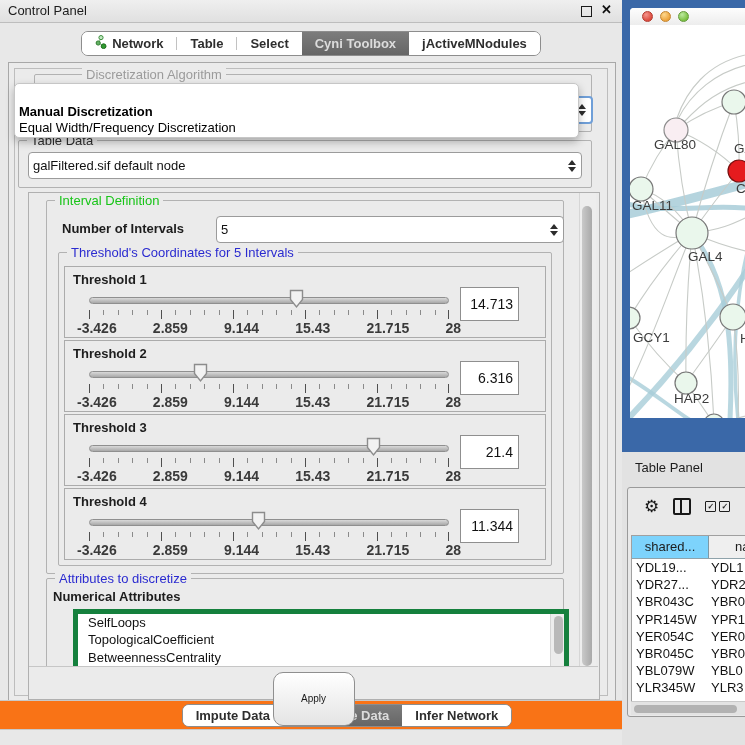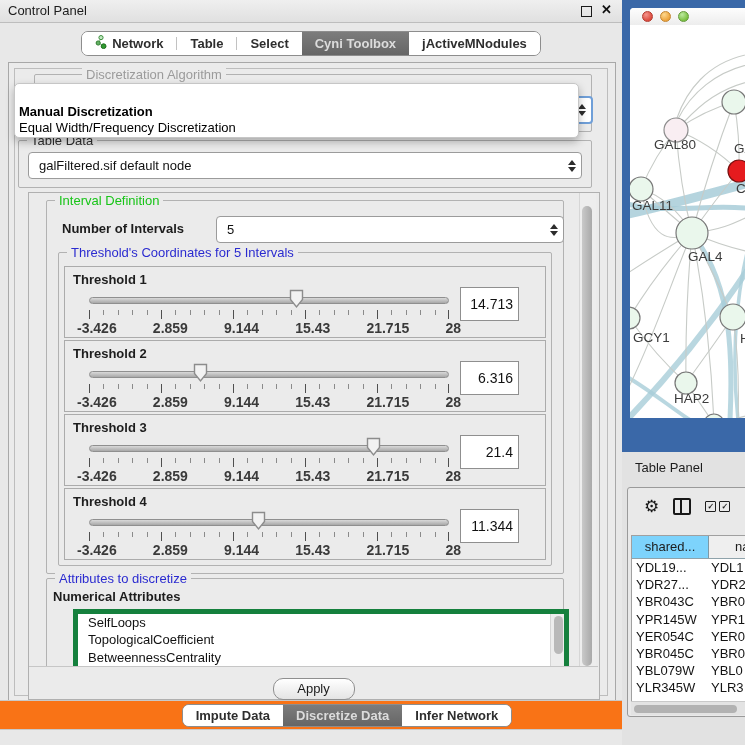--- a/index.html
+++ b/index.html
@@ -27,21 +27,21 @@
   #inner-panel{left:14px;top:68px;width:592px;height:626px;border:1px solid #bdbdbd;}
 
   .group{position:absolute;border:1px solid #b2b2b2;border-radius:2px;}
   .group-title{position:absolute;top:-8px;left:8px;background:#ebebeb;padding:0 4px;font-size:13px;white-space:nowrap;}
   .gt-gray{color:#9b9b9b;margin-left:39px;}
   .gt-green{color:#17c417;}
   .gt-blue{color:#2b2bd0;}
 
   
   .combo{position:absolute;display:flex;align-items:center;background:#fff;border:1px solid #9b9b9b;border-radius:4px;font-size:13px;color:#111;}
-  .combo .cv{flex:1;padding-left:10px;white-space:nowrap;overflow:hidden;}
+  .combo .cv{flex:1;padding-left:4px;white-space:nowrap;overflow:hidden;}
   .stepper{width:18px;display:flex;flex-direction:column;align-items:center;justify-content:center;gap:2px;}
   .stepper i{width:0;height:0;border-left:4px solid transparent;border-right:4px solid transparent;}
   .stepper .up{border-bottom:5px solid #2c2c2c;}
   .stepper .dn{border-top:5px solid #2c2c2c;}
   #algo-combo{left:40px;top:96px;width:549px;height:24px;border:2px solid #6f9fd8;}
 
   
   #popup{left:14px;top:83px;width:563px;height:53px;background:#fff;border:1px solid #c6c6c6;border-radius:5px;box-shadow:0 4px 9px rgba(0,0,0,.28);z-index:20;}
   #popup .ph{position:absolute;left:0;right:0;top:4px;text-align:center;font-size:12.5px;color:#b3b3b3;}
   #popup .op1{position:absolute;left:4px;top:20px;font-size:13px;font-weight:bold;color:#000;}
@@ -67,21 +67,21 @@
   .value-box{position:absolute;right:26px;top:20px;width:52px;height:32px;background:#fff;border:1px solid #8f8f8f;font-size:14px;color:#111;text-align:right;line-height:32px;padding-right:5px;}
 
   
   #attr-list{position:absolute;left:26px;top:30px;width:486px;height:58px;background:#fff;border:5px solid #15803d;overflow:hidden;}
   #attr-list .list-item{font-size:13px;color:#111;line-height:17.4px;padding-left:10px;white-space:nowrap;}
   #attr-vtrack{right:0;top:0;width:13px;height:100%;}
   #attr-vthumb{right:1.5px;top:2px;width:9px;height:38px;background:#b9b9b9;}
 
   
   #apply-strip{left:29px;top:666px;width:569px;height:32px;background:#ebebeb;border-top:1px solid #c6c6c6;z-index:5;text-align:center;}
-  #apply-btn{display:inline-block;margin-top:11px;min-width:60px;height:20px;line-height:20px;padding:0 10px;background:linear-gradient(#fff,#e4e4e4);border:1px solid #8f8f8f;border-radius:10px;font-size:13px;color:#1a1a1a;}
+  #apply-btn{display:inline-block;margin-top:5px;min-width:60px;height:20px;line-height:20px;padding:16px 10px;background:linear-gradient(#fff,#e4e4e4);border:1px solid #8f8f8f;border-radius:10px;font-size:10px;color:#1a1a1a;}
 
   
   #net-area{left:622px;top:0;width:123px;height:452px;background:#3a68a8;}
   #net-window{left:630px;top:8px;width:130px;height:410px;background:#fff;border-radius:4px 0 0 0;overflow:hidden;}
   #net-titlebar{position:absolute;left:0;top:0;right:0;height:17px;background:linear-gradient(#fdfdfd,#ededed);border-bottom:1px solid #d8d8d8;}
   .light{position:absolute;top:3px;width:11px;height:11px;border-radius:50%;box-sizing:border-box;}
   #light-red{left:12px;background:radial-gradient(circle at 35% 30%,#f4948c,#dc4b3e 70%);border:1px solid #b13a30;}
   #light-yellow{left:30px;background:radial-gradient(circle at 35% 30%,#fcd88f,#eda33b 70%);border:1px solid #c2842f;}
   #light-green{left:48px;background:radial-gradient(circle at 35% 30%,#bce9a0,#7bc042 70%);border:1px solid #63993a;}
   #net-canvas{position:absolute;left:0;top:17px;width:130px;height:393px;background:#fff;}

